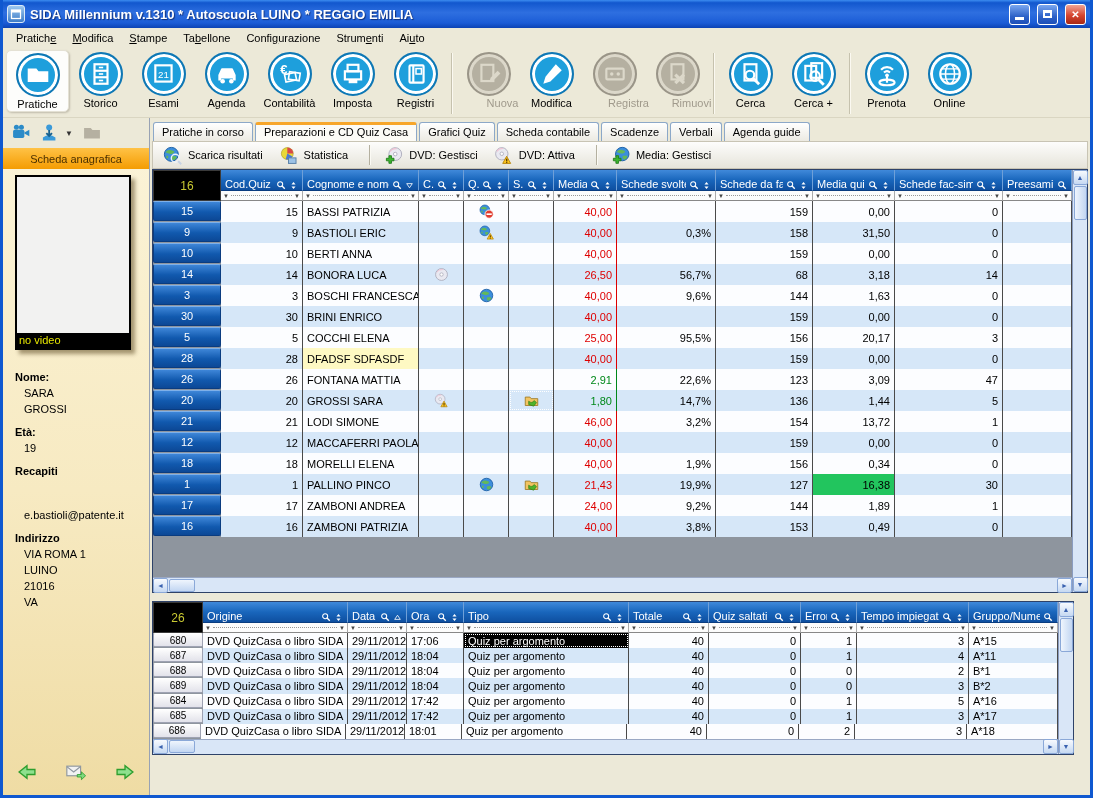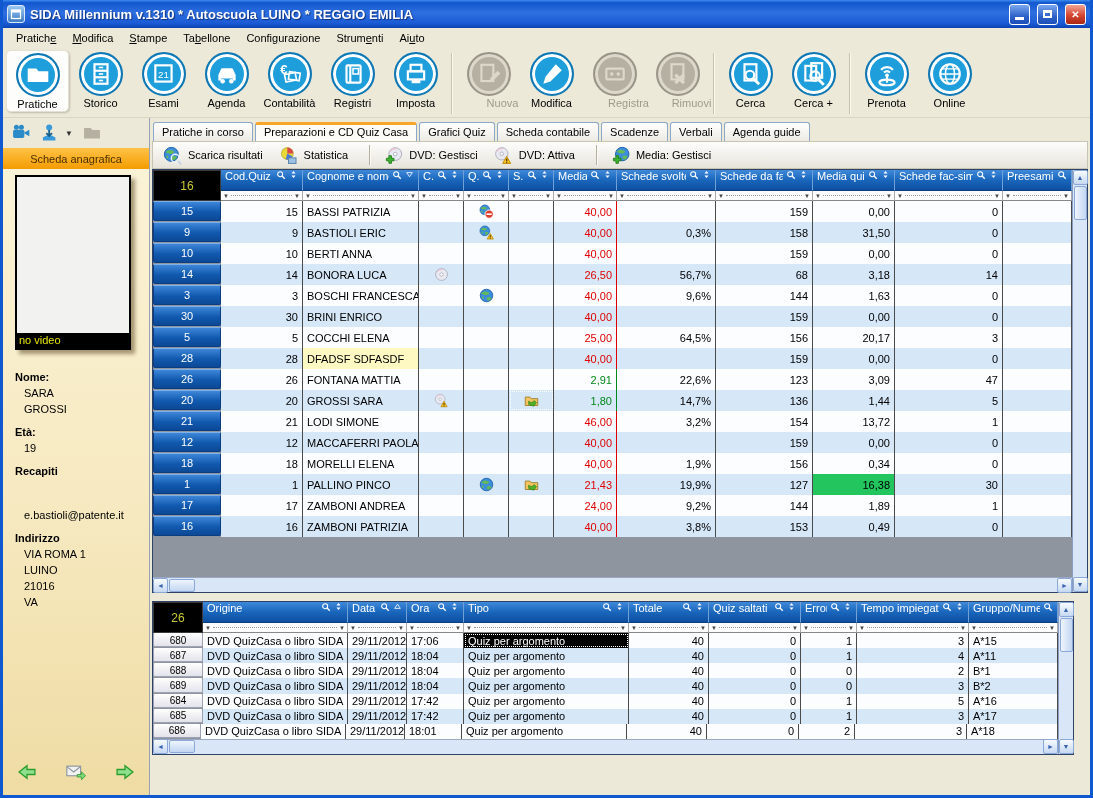--- a/index.html
+++ b/index.html
@@ -68,21 +68,21 @@
   #maingrid-area{height:424px;flex:0 0 424px;}
   #botgrid-area{height:154px;flex:0 0 154px;margin-right:16px;}
   .grid-body{flex:1;display:flex;min-height:0;}
   .grid-inner{flex:1;display:flex;flex-direction:column;min-width:0;}
   .ghead-row{display:flex;}
   .counter{background:#000;color:#C9C932;display:flex;align-items:center;justify-content:center;
     font-size:12px;border:1px solid #3A3A3A;flex:0 0 auto;}
   .colstack{display:flex;flex-direction:column;flex:0 0 auto;overflow:hidden;}
   .colstack.flexfill{flex:1 1 auto;}
   .ghcell{height:21px;background:linear-gradient(180deg,#4089DA 0%,#1966BC 50%,#0E4FA0 100%);
-    color:#fff;display:flex;align-items:flex-start;gap:3px;padding:0 4px;border-right:1px solid #6FA0D8;
+    color:#fff;display:flex;align-items:flex-end;gap:3px;padding:0 4px;border-right:1px solid #6FA0D8;
     border-bottom:1px solid #0A3C80;white-space:nowrap;overflow:hidden;}
   .ghlbl{flex:1;overflow:hidden;}
   .fcell{height:10px;background:#FCFCFC;border-right:1px solid #AAA;border-bottom:1px solid #888;
     display:flex;align-items:center;padding:0 2px;color:#444;}
   .farr{font-size:6px;line-height:1;}
   .fdots{flex:1;border-bottom:1px dotted #999;margin:0 2px;height:1px;}
   .grow{display:flex;}
   .maingrid .grow{height:21px;}
   .botgrid .grow{height:16px;}
   .gbtn{flex:0 0 auto;display:flex;align-items:center;justify-content:center;color:#fff;
@@ -190,36 +190,36 @@
               <text x="3" y="12" font-size="12" fill="currentColor" font-weight="bold" font-family="Liberation Sans,sans-serif">€</text>
               <rect x="7.5" y="11.5" width="10" height="7" fill="none" stroke="currentColor" stroke-width="1.5" transform="rotate(-12 12.5 15)"></rect>
               <rect x="11" y="10.5" width="10" height="7" fill="none" stroke="currentColor" stroke-width="1.5" transform="rotate(9 16 14)"></rect>
             </svg>
           </div>
           <div class="lbl">Contabilità</div>
         </div>
         <div class="bigbtn">
           <div class="disc">
             <svg class="ic" width="26" height="26" viewBox="0 0 24 24">
+              <rect x="7" y="3.5" width="10" height="6" fill="none" stroke="currentColor" stroke-width="2"></rect>
+              <rect x="4.5" y="9.5" width="15" height="7.5" fill="none" stroke="currentColor" stroke-width="2"></rect>
+              <rect x="8" y="17" width="8" height="3.5" fill="currentColor"></rect>
+            </svg>
+          </div>
+          <div class="lbl">Imposta</div>
+        </div>
+        <div class="bigbtn">
+          <div class="disc">
+            <svg class="ic" width="26" height="26" viewBox="0 0 24 24">
               <rect x="6" y="4" width="13" height="16" rx="1" fill="none" stroke="currentColor" stroke-width="2"></rect>
               <line x1="9.5" y1="4" x2="9.5" y2="20" stroke="currentColor" stroke-width="2"></line>
               <rect x="12" y="7" width="5" height="5" fill="none" stroke="currentColor" stroke-width="1.4"></rect>
             </svg>
           </div>
           <div class="lbl">Registri</div>
-        </div>
-        <div class="bigbtn">
-          <div class="disc">
-            <svg class="ic" width="26" height="26" viewBox="0 0 24 24">
-              <rect x="7" y="3.5" width="10" height="6" fill="none" stroke="currentColor" stroke-width="2"></rect>
-              <rect x="4.5" y="9.5" width="15" height="7.5" fill="none" stroke="currentColor" stroke-width="2"></rect>
-              <rect x="8" y="17" width="8" height="3.5" fill="currentColor"></rect>
-            </svg>
-          </div>
-          <div class="lbl">Imposta</div>
         </div>
       </div>
       <div class="tsep"></div>
       <div class="tgroup">
         <div class="bigbtn disabled">
           <div class="disc">
             <svg class="ic" width="26" height="26" viewBox="0 0 24 24">
               <rect x="5" y="3.5" width="11" height="15" fill="none" stroke="currentColor" stroke-width="2"></rect>
               <path d="M13.5 15.5l6.5-6.5 2.5 2.5-6.5 6.5-3.5 1z" fill="currentColor"></path>
             </svg>
@@ -762,21 +762,21 @@
                 <div class="gc right flexfill" style="background:#D6E7F8;width:76px;"></div>
               </div>
               <div class="grow">
                 <div class="gbtn " style="width:68px">5</div>
                 <div class="gc right" style="background:#FCFDFF;width:82px;">5</div>
                 <div class="gc" style="background:#FCFDFF;width:116px;">COCCHI ELENA</div>
                 <div class="gc center" style="background:#FCFDFF;width:45px;"></div>
                 <div class="gc center" style="background:#FCFDFF;width:45px;"></div>
                 <div class="gc center" style="background:#FCFDFF;width:45px;"></div>
                 <div class="gc right t-red" style="background:#FCFDFF;width:63px;border-right-color:#DE0000;">25,00</div>
-                <div class="gc right" style="background:#FCFDFF;width:99px;">64,5%</div>
+                <div class="gc right" style="background:#FCFDFF;width:99px;">95,5%</div>
                 <div class="gc right" style="background:#FCFDFF;width:97px;">156</div>
                 <div class="gc right" style="background:#FCFDFF;width:82px;">20,17</div>
                 <div class="gc right" style="background:#FCFDFF;width:108px;">3</div>
                 <div class="gc right flexfill" style="background:#FCFDFF;width:76px;"></div>
               </div>
               <div class="grow">
                 <div class="gbtn " style="width:68px">28</div>
                 <div class="gc right" style="background:#D6E7F8;width:82px;">28</div>
                 <div class="gc" style="background:#fef9c3;width:116px;">DFADSF SDFASDF</div>
                 <div class="gc center" style="background:#D6E7F8;width:45px;"></div>

